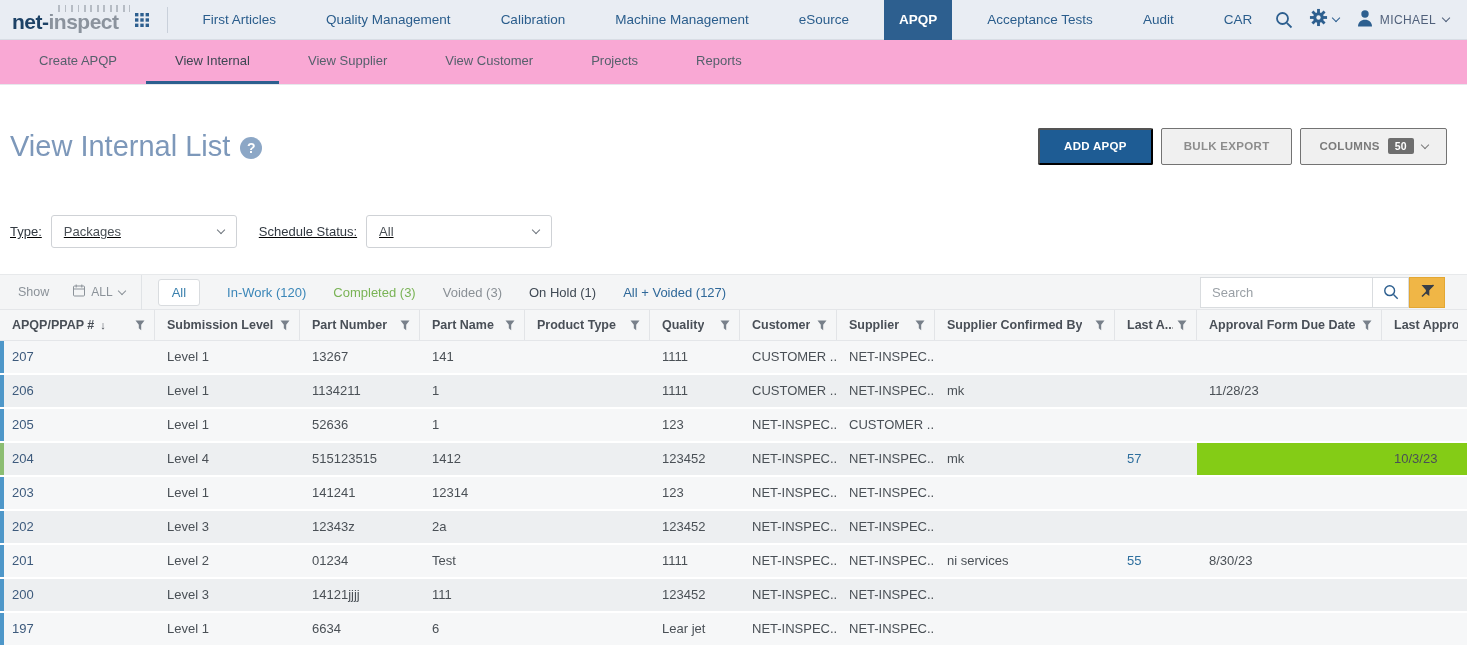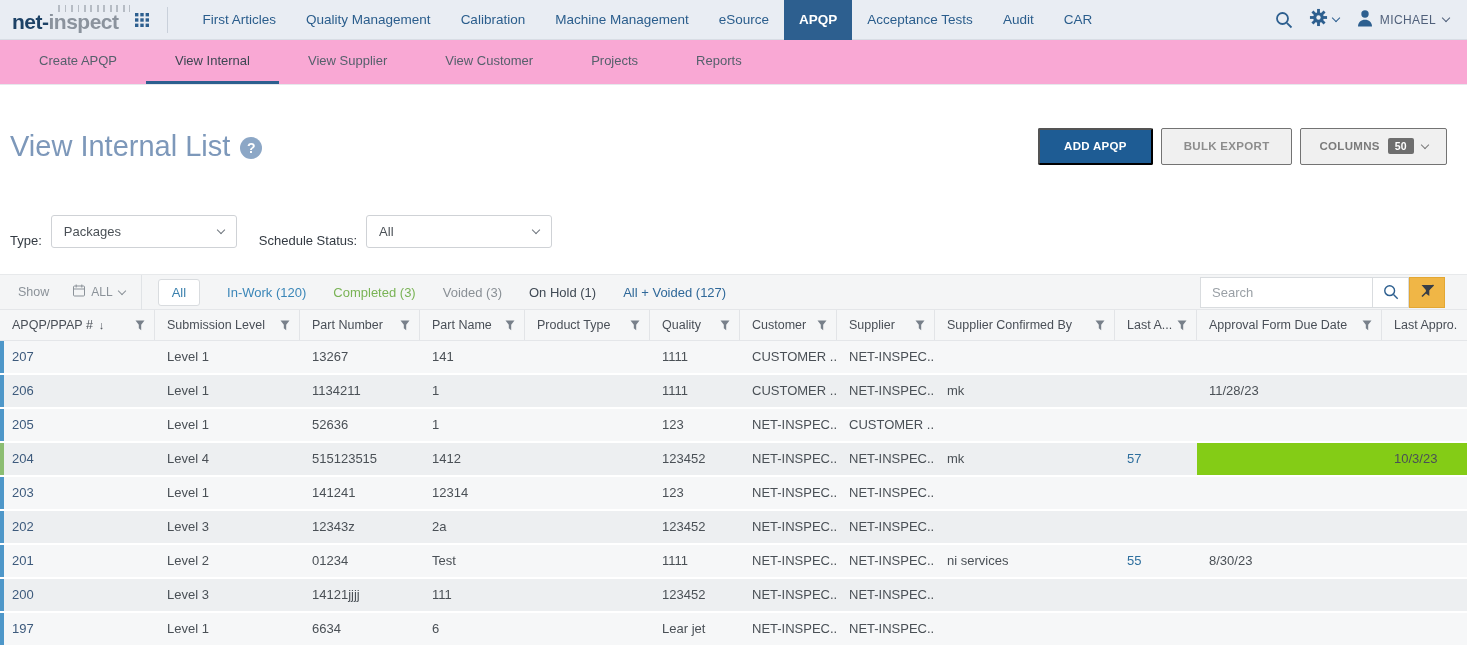--- a/index.html
+++ b/index.html
@@ -8,21 +8,21 @@
 
   
   .topbar { height:40px; background:#e9edf3; border-bottom:1px solid #d8dde4; display:flex; align-items:center; }
   .logo { position:relative; margin-left:12px; font-size:21px; font-weight:bold; letter-spacing:-0.5px; white-space:nowrap; padding-top:4px; }
   .logo-net { color:#1d4266; }
   .logo-inspect { color:#8b939d; }
   .caliper { position:absolute; top:-1px; left:46px; width:72px; height:7px;
     background:repeating-linear-gradient(90deg,#b6bcc4 0 1.5px,transparent 1.5px 6.5px); }
   .grid-icon { margin-left:16px; display:flex; }
   .topbar-divider { width:1px; height:26px; background:#c9d0da; margin:0 20px 0 18px; }
-  .main-nav { display:flex; align-items:stretch; height:40px; }
+  .main-nav { display:flex; align-items:stretch; height:40px;gap:20px; }
   .nav-item { display:flex; align-items:center; padding:0 15px; font-size:13.5px; color:#2a5d8c; cursor:pointer; white-space:nowrap; }
   .nav-item.active { background:#2d5f8f; color:#fff; font-weight:bold; }
   .topbar-right { margin-left:auto; display:flex; align-items:center; gap:16px; margin-right:18px; }
   .icon-btn { display:flex; align-items:center; gap:5px; color:#2d5f8f; cursor:pointer; }
   .username { font-size:12px; color:#50607a; letter-spacing:0.4px; display:flex; align-items:center; gap:7px; }
   .chev { display:inline-block; width:6px; height:6px; border-right:1.5px solid currentColor; border-bottom:1.5px solid currentColor; transform:rotate(45deg); margin-top:-3px; }
 
   
   .subnav { height:45px; background:#f9a8d4; border-bottom:1px solid #e6e8ec; display:flex; align-items:stretch; padding-left:10px; }
   .subnav-item { display:flex; align-items:center; padding:0 29px; font-size:13px; color:#56606c; cursor:pointer; border-bottom:3px solid transparent; white-space:nowrap; }
@@ -33,21 +33,21 @@
   .page-title { font-size:29px; color:#7d98ba; font-weight:normal; display:flex; align-items:center; gap:10px; }
   .help-circle { width:22px; height:22px; border-radius:50%; background:#8ca7c6; color:#fff; font-size:14px; font-weight:bold; display:flex; align-items:center; justify-content:center; margin-top:3px; cursor:pointer; }
   .title-actions { margin-left:auto; display:flex; gap:8px; }
   .btn { height:37px; display:flex; align-items:center; justify-content:center; font-size:11.5px; font-weight:bold; letter-spacing:0.3px; border-radius:2px; cursor:pointer; padding:0 22px; }
   .btn-primary { background:#1e5c94; color:#fff; padding:0 24px; }
   .btn-gray { background:#f0f0f0; border:1px solid #737373; color:#8c8c8c; }
   .btn-columns { gap:8px; color:#7a7a7a; padding:0 18px; }
   .badge { background:#6e6e6e; color:#fff; font-size:10.5px; padding:2px 7px; border-radius:2px; }
 
   
-  .filters { display:flex; align-items:flex-end; margin:48px 16px 0 10px; }
+  .filters { display:flex; align-items:center; margin:48px 16px 0 10px;text-decoration:underline; }
   .filter-label { font-size:13px; color:#333a42; margin-right:9px; }
   .select { width:186px; height:33px; background:#fff; border:1px solid #cfd2d6; border-radius:3px; display:flex; align-items:center; padding:0 12px; font-size:13px; color:#4a5056; cursor:pointer; }
   .select .chev { margin-left:auto; color:#6f767e; }
   .filters .gap { width:22px; }
 
   
   .toolbar { margin-top:26px; height:35px; background:#f4f5f6; border-top:1px solid #e7e9eb; display:flex; align-items:center; padding:0 22px 0 18px; }
   .show-label { font-size:12.5px; color:#8b9299; }
   .date-filter { display:flex; align-items:center; gap:6px; margin-left:24px; font-size:12px; color:#8b9299; cursor:pointer; }
   .v-sep { width:1px; height:35px; background:#e0e3e6; margin:0 16px; }
@@ -61,21 +61,21 @@
   .tab-allvoided { color:#2f6899; }
   .search-group { margin-left:auto; display:flex; align-items:stretch; height:31px; }
   .search-input { width:172px; border:1px solid #d9dcdf; border-right:none; padding:0 11px; font-size:13px; color:#444; font-family:"Liberation Sans",sans-serif; outline:none; background:#fff; }
   .search-input::placeholder { color:#9aa0a6; }
   .search-btn { width:37px; background:#fff; border:1px solid #d9dcdf; display:flex; align-items:center; justify-content:center; cursor:pointer; }
   .filter-clear-btn { width:36px; background:#f0b646; border:1px solid #e3a733; display:flex; align-items:center; justify-content:center; cursor:pointer; }
 
   
   .grid-cols { display:grid; grid-template-columns:155px 145px 120px 105px 125px 90px 97px 98px 180px 82px 185px minmax(80px,1fr); }
   .thead { height:32px; background:#f5f6f7; border-top:1px solid #e4e6e9; border-bottom:1px solid #e4e6e9; }
-  .th { display:flex; align-items:center; padding:0 9px 0 12px; border-right:1px solid #e2e4e7; height:100%; font-size:12.5px; font-weight:normal; color:#494f57; overflow:hidden; cursor:pointer; }
+  .th { display:flex; align-items:center; padding:0 9px 0 12px; border-right:1px solid #e2e4e7; height:100%; font-size:12.5px; font-weight:bold; color:#494f57; overflow:hidden; cursor:pointer; }
   .th:last-child { border-right:none; }
   .th-label { white-space:nowrap; overflow:hidden; }
   .sort-arrow { font-size:11px; color:#4a4f57; margin-left:6px; }
   .th-spacer { flex:1; }
   .funnel { display:flex; flex-shrink:0; margin-left:4px; }
 
   .trow { height:32px; margin-bottom:2px; position:relative; background:#f6f7f8; cursor:pointer; }
   .trow.alt { background:#edeff1; }
   .trow::before { content:""; position:absolute; left:0; top:0; bottom:0; width:4px; background:#4e97c9; }
   .trow.accent-green::before { background:#8cbd72; }

